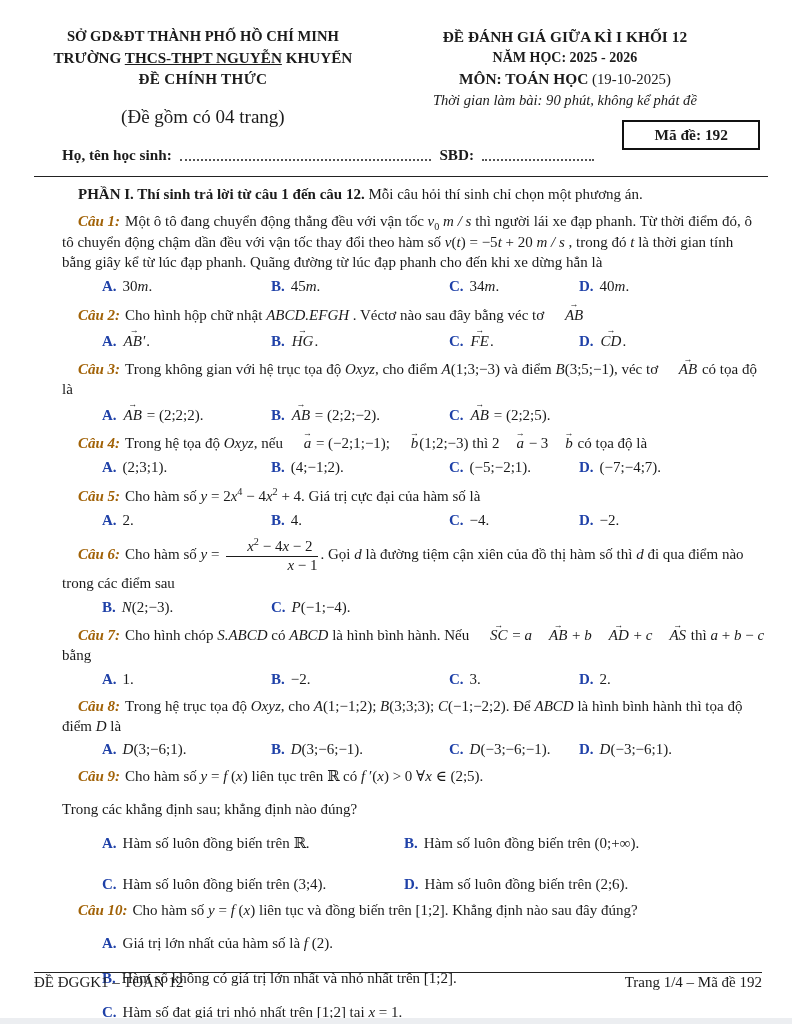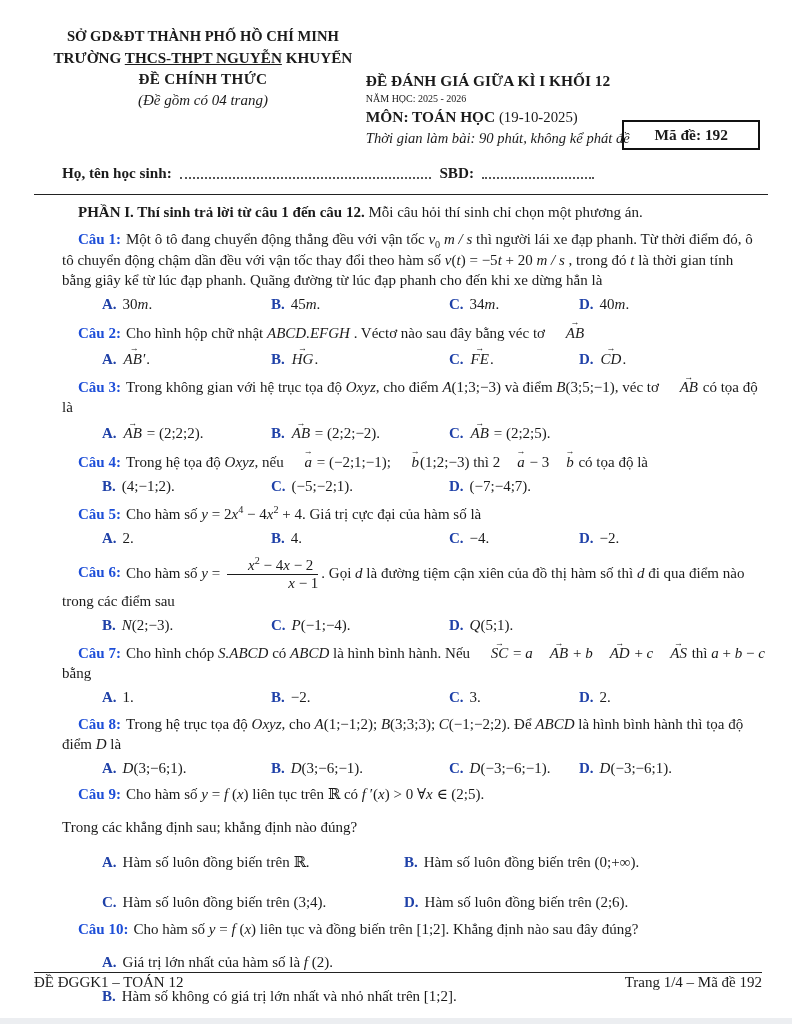--- a/index.html
+++ b/index.html
@@ -7,39 +7,39 @@
     position:relative;width:792px;height:1024px;background:#fff;overflow:hidden;
     font-family:"Liberation Serif","DejaVu Serif",serif;color:#1b1b1b;font-size:15px;
   }
   
   .header{display:flex;margin:26px 28px 0 40px;}
   .header-left{width:45%;text-align:center;line-height:1.42;}
   .hl1{font-weight:bold;font-size:14.6px;}
   .hl2{font-weight:bold;font-size:15.2px;}
   .hl2 .ul{text-decoration:underline;}
   .hl3{font-weight:bold;font-size:15.2px;letter-spacing:.3px;}
-  .hl4{font-style:italic;font-size:15px;}
-  .header-right{flex:1;line-height:1.42;margin-top:44px;}
+  .hl4{font-size:19px;margin-top:14px;}
+  .header-right{flex:1;text-align:center;line-height:1.42;}
   .hr1{font-weight:bold;font-size:15.4px;}
-  .hr2{font-weight:normal;font-size:10px;}
+  .hr2{font-weight:bold;font-size:14px;}
   .hr3 b{font-size:15.4px;}
   .hr3 span{font-size:14.8px;}
   .hr4{font-style:italic;font-size:14.6px;}
   
   .name-row{display:flex;align-items:flex-end;margin:15px 190px 0 62px;font-weight:bold;font-size:15.2px;}
   .dotfill{flex:1;border-bottom:2px dotted #555;margin:0 8px 3px 8px;height:1px;}
   .dotfill.short{flex:0 0 112px;}
   .exam-box{position:absolute;top:120px;right:32px;border:2px solid #111;padding:4px 30px;font-weight:bold;font-size:15.4px;}
   .rule{border:0;border-top:1.6px solid #222;margin:12px 24px 0 34px;}
   
   .part-heading{margin:8px 28px 0 62px;text-indent:16px;line-height:1.32;}
   .part-heading .ph-bold{font-weight:bold;}
   .q{margin:7px 26px 0 62px;}
   .q-text{text-indent:16px;line-height:1.33;}
-  .q-label{font-weight:bold;color:#1d4ed8;margin-right:5px;}
+  .q-label{font-weight:bold;color:#a16207;margin-right:5px;font-style:italic;}
   .q-extra{margin-top:13px;line-height:1.3;}
   .options{margin-left:40px;margin-top:4px;line-height:1.3;}
   .options.row4{display:grid;grid-template-columns:169px 178px 130px 1fr;}
   .options.grid2{display:grid;grid-template-columns:302px 1fr;row-gap:21px;margin-top:15px;}
   .options.list{display:flex;flex-direction:column;gap:15px;margin-top:13px;}
   .opt-label{font-weight:bold;color:#1f41a8;margin-right:6px;}
   
   .it{font-style:italic;}
   .vec{font-style:italic;position:relative;display:inline-block;padding:0 1px;margin-top:2px;}
   .vec::after{content:"\2192";position:absolute;left:0;right:0;top:-0.72em;font-size:0.6em;text-align:center;font-style:normal;}
@@ -110,20 +110,21 @@
         <div class="q-text"><span class="q-label">Câu 3:</span>Trong không gian với hệ trục tọa độ <span class="it">Oxyz</span>,  cho điểm <span class="it">A</span>(1;3;−3)  và điểm <span class="it">B</span>(3;5;−1), véc tơ <span class="vec">AB</span> có tọa độ là</div>
         <div class="options row4">
           <div class="opt"><span class="opt-label">A.</span><span class="vec">AB</span> = (2;2;2).</div>
           <div class="opt"><span class="opt-label">B.</span><span class="vec">AB</span> = (2;2;−2).</div>
           <div class="opt"><span class="opt-label">C.</span><span class="vec">AB</span> = (2;2;5).</div>
         </div>
       </div>
       <div class="q">
         <div class="q-text"><span class="q-label">Câu 4:</span>Trong hệ tọa độ <span class="it">Oxyz</span>, nếu <span class="vec">a</span> = (−2;1;−1); <span class="vec">b</span>(1;2;−3)  thì 2<span class="vec">a</span> − 3<span class="vec">b</span>  có tọa độ là</div>
         <div class="options row4">
+          <div class="opt"><span class="opt-label">A.</span>(2;3;1).</div>
           <div class="opt"><span class="opt-label">B.</span>(4;−1;2).</div>
           <div class="opt"><span class="opt-label">C.</span>(−5;−2;1).</div>
           <div class="opt"><span class="opt-label">D.</span>(−7;−4;7).</div>
         </div>
       </div>
       <div class="q">
         <div class="q-text"><span class="q-label">Câu 5:</span>Cho hàm số <span class="it">y</span> = 2<span class="it">x</span><sup class="m">4</sup> − 4<span class="it">x</span><sup class="m">2</sup> + 4. Giá trị cực đại của hàm số là</div>
         <div class="options row4">
           <div class="opt"><span class="opt-label">A.</span>2.</div>
           <div class="opt"><span class="opt-label">B.</span>4.</div>
@@ -132,21 +133,20 @@
         </div>
       </div>
       <div class="q">
         <div class="q-text"><span class="q-label">Câu 6:</span>Cho hàm số <span class="it">y</span> = <span class="frac">
             <span class="fn"><span class="it">x</span><sup class="m">2</sup> − 4<span class="it">x</span> − 2</span>
             <span class="fd"><span class="it">x</span> − 1</span>
           </span>. Gọi <span class="it">d</span> là đường tiệm cận xiên của đồ thị hàm số thì <span class="it">d</span> đi qua điểm nào trong các điểm sau</div>
         <div class="options row4">
           <div class="opt"><span class="opt-label">B.</span><span class="it">N</span>(2;−3).</div>
           <div class="opt"><span class="opt-label">C.</span><span class="it">P</span>(−1;−4).</div>
-          <div class="opt"><span class="opt-label">D.</span><span class="it">Q</span>(5;1).</div>
         </div>
       </div>
       <div class="q">
         <div class="q-text"><span class="q-label">Câu 7:</span>Cho hình chóp <span class="it">S.ABCD</span> có <span class="it">ABCD</span> là hình bình hành. Nếu <span class="vec">SC</span> = <span class="it">a</span><span class="vec">AB</span> + <span class="it">b</span><span class="vec">AD</span> + <span class="it">c</span><span class="vec">AS</span> thì <span class="it">a</span> + <span class="it">b</span> − <span class="it">c</span> bằng</div>
         <div class="options row4">
           <div class="opt"><span class="opt-label">A.</span>1.</div>
           <div class="opt"><span class="opt-label">B.</span>−2.</div>
           <div class="opt"><span class="opt-label">C.</span>3.</div>
           <div class="opt"><span class="opt-label">D.</span>2.</div>
         </div>

